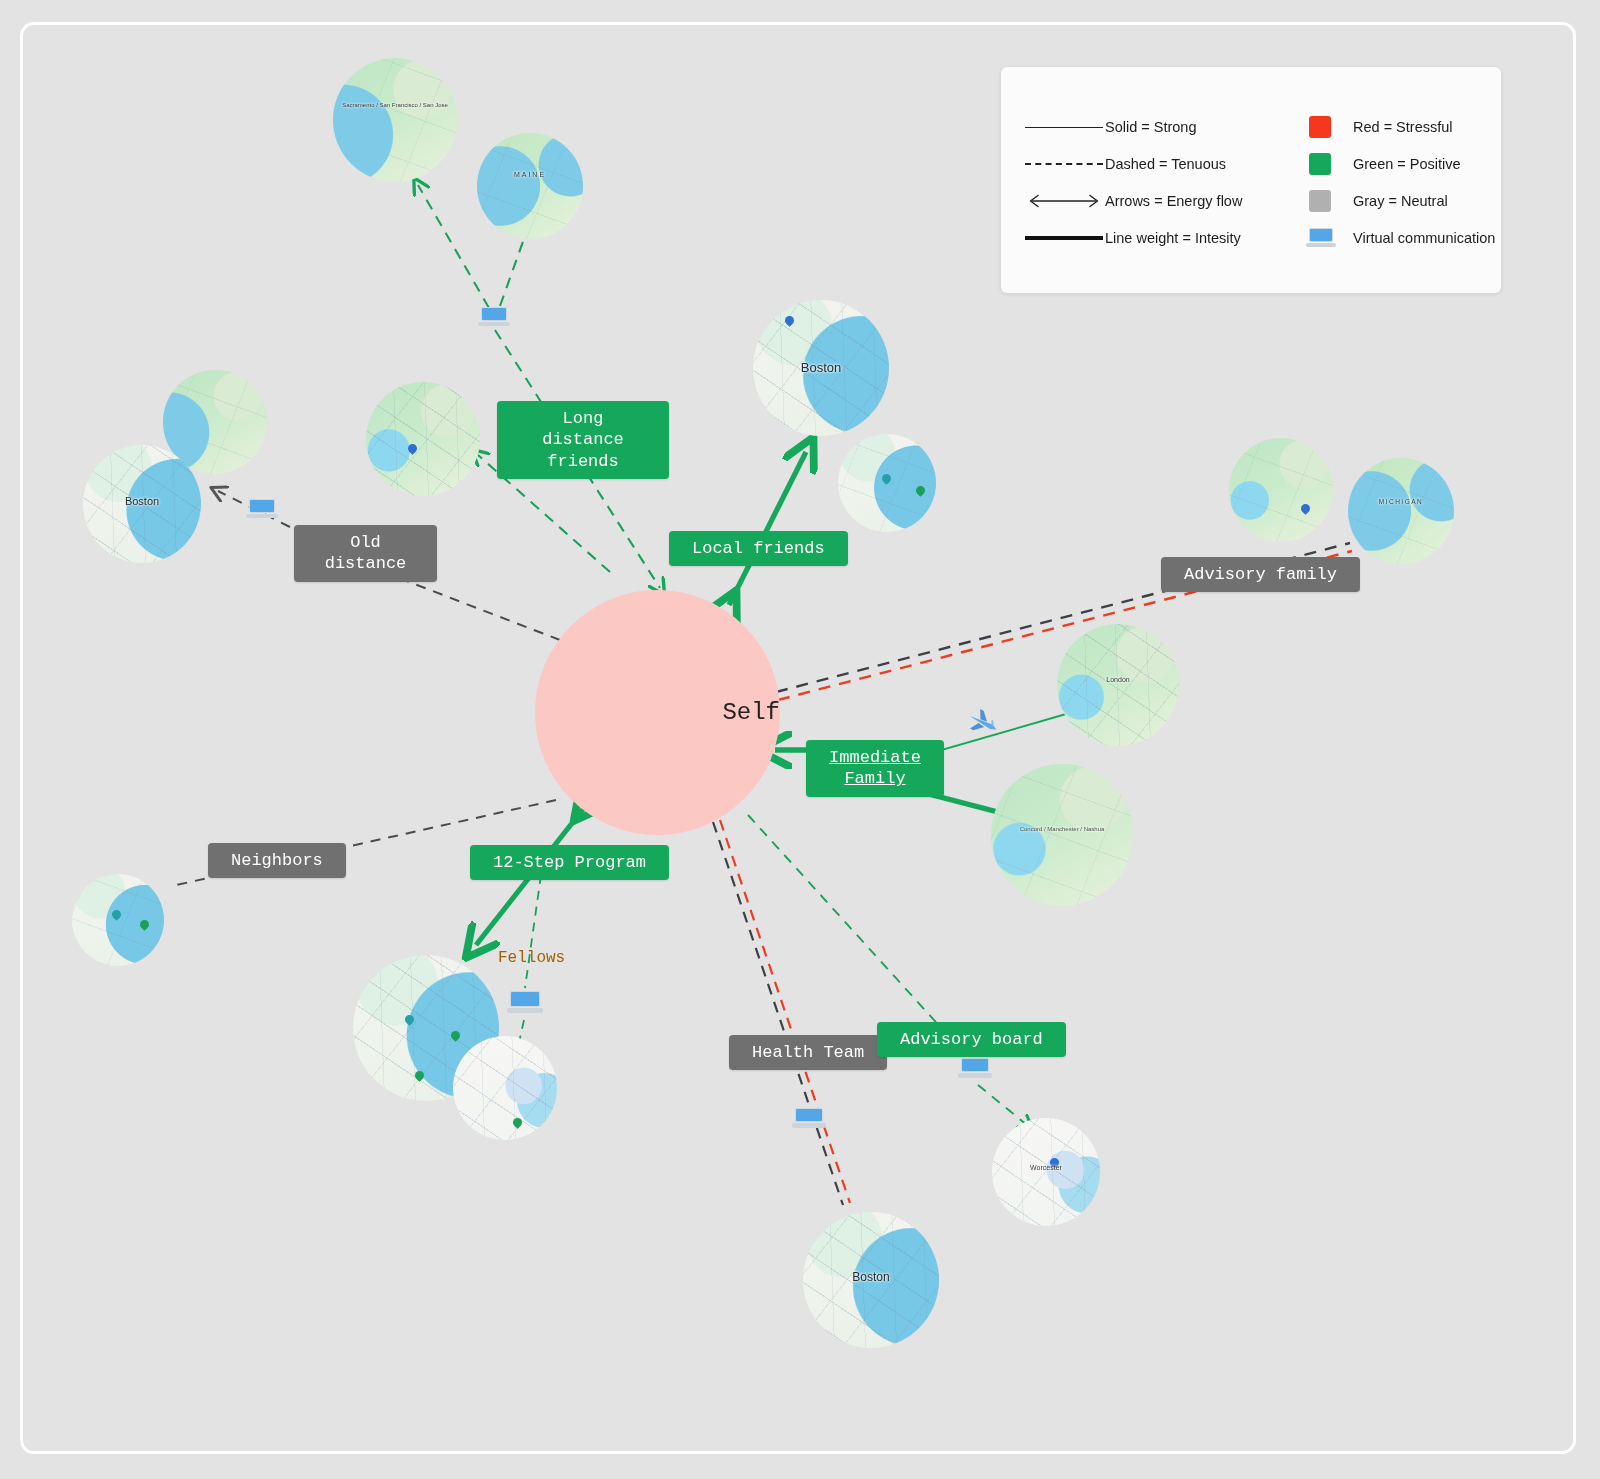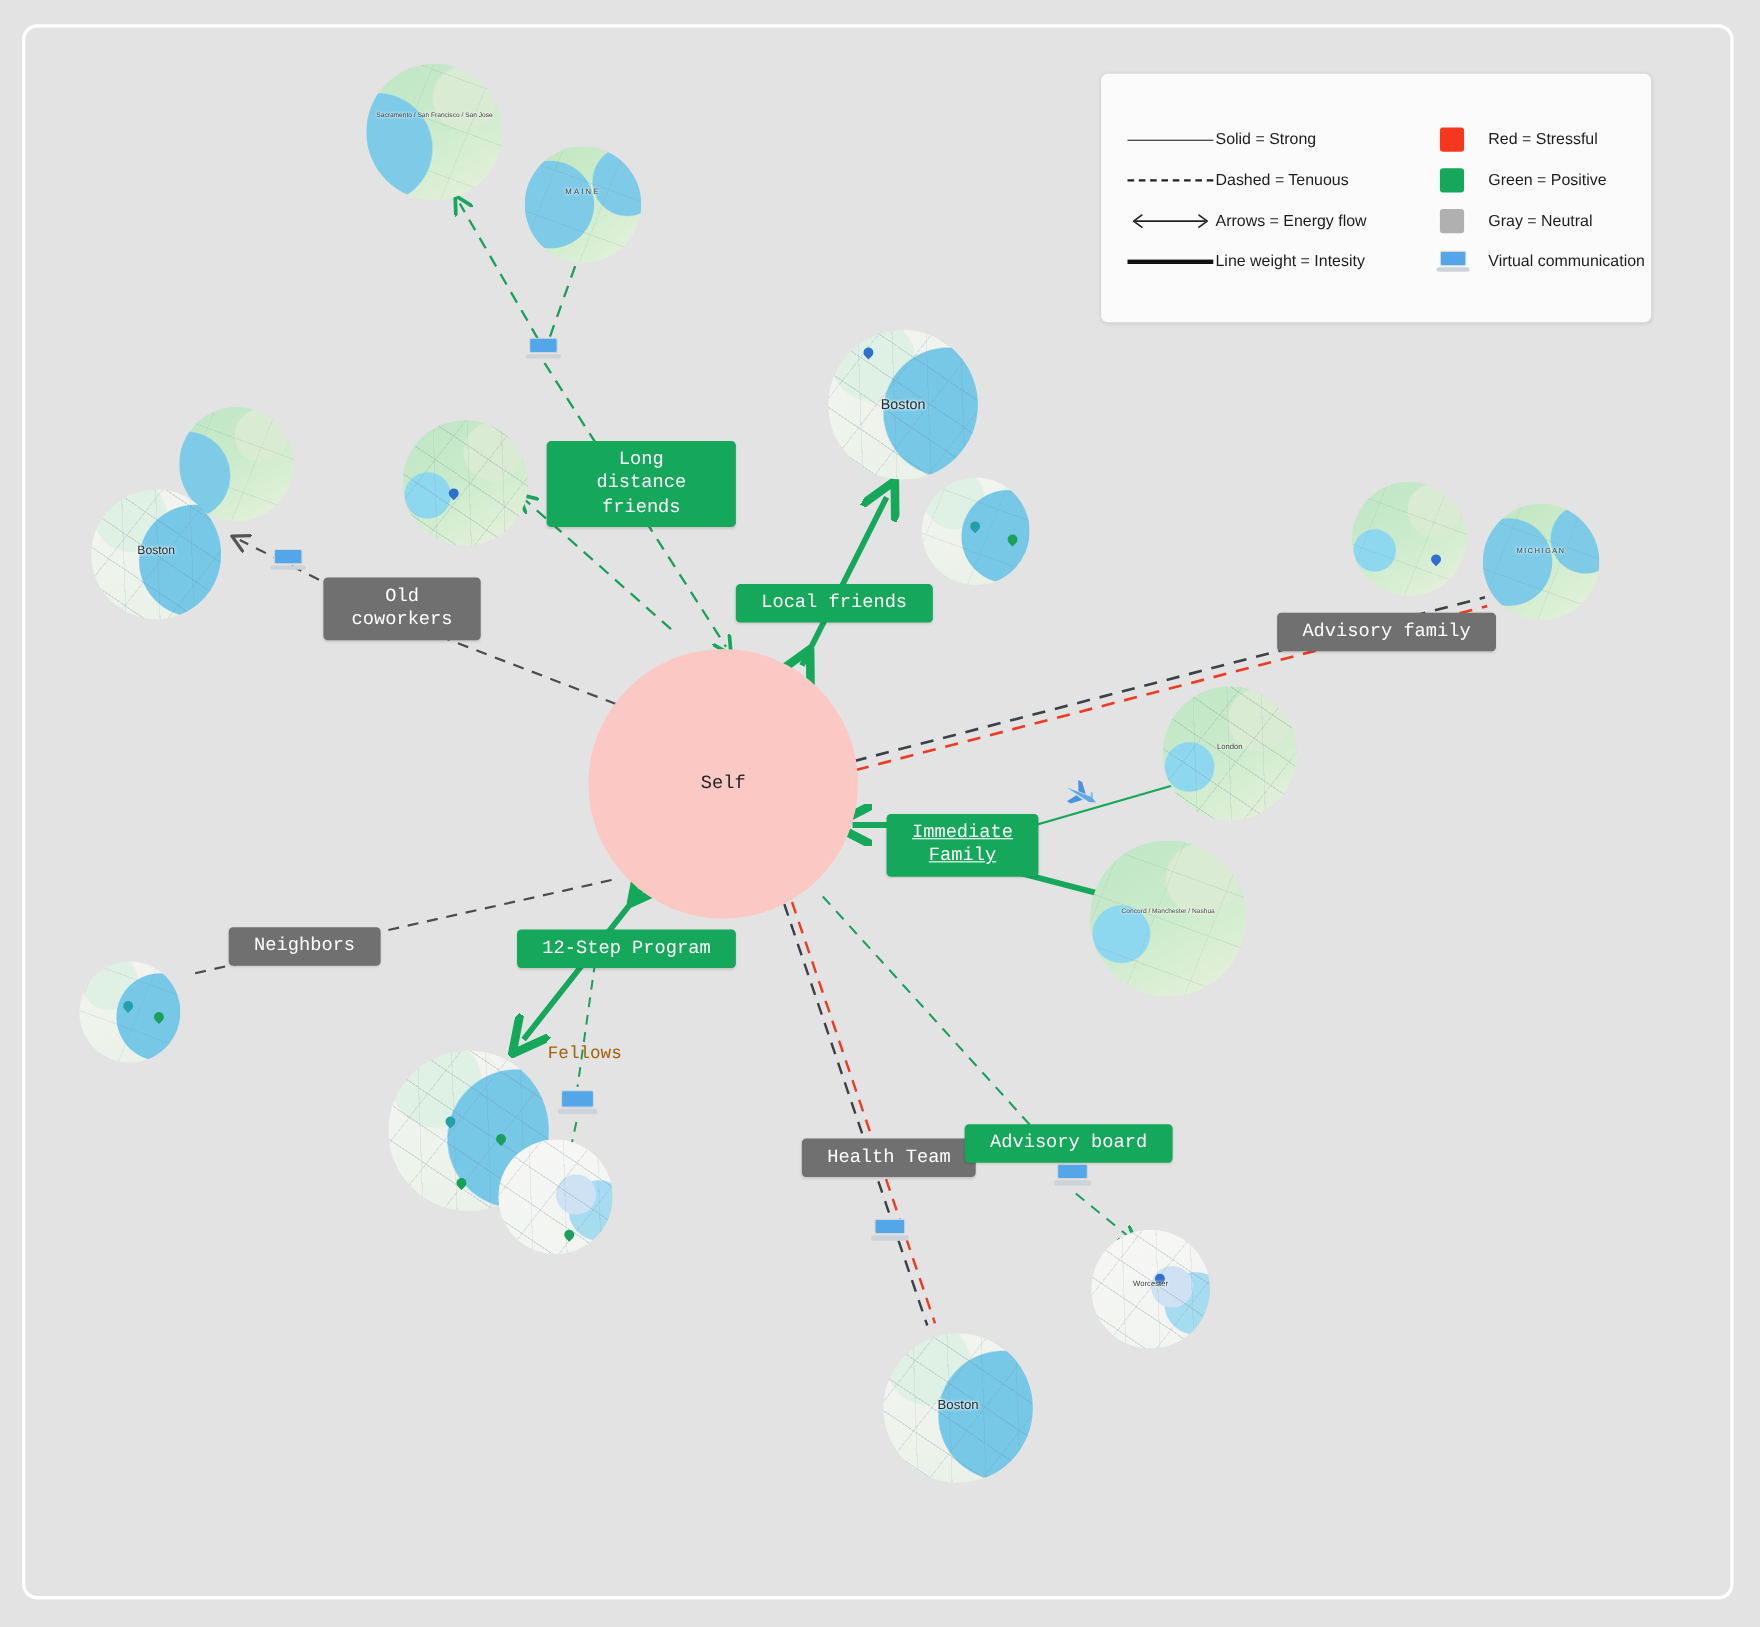--- a/index.html
+++ b/index.html
@@ -77,22 +77,22 @@
   .nl-green{background:#16a85a;}
   .nl-gray{background:#707070;}
   .plainlabel{
     position:absolute;font-family:"Liberation Mono","DejaVu Sans Mono",monospace;
     font-size:16px;color:#a16207;white-space:nowrap;
   }
 
   
   #selfnode{
     position:absolute;left:535px;top:590px;width:245px;height:245px;border-radius:50%;
-    background:#fcc8c4;display:flex;align-items:center;justify-content:center;
-    font-family:"Liberation Mono","DejaVu Sans Mono",monospace;font-size:17px;color:#232323;
+    background:#fcc8c4;display:flex;align-items:center;justify-content:flex-end;
+    font-family:"Liberation Mono","DejaVu Sans Mono",monospace;font-size:24px;color:#232323;
   }
 
   
   #legend{
     position:absolute;left:1001px;top:67px;width:500px;height:226px;
     background:#fbfbfb;border-radius:6px;box-shadow:0 1px 4px rgba(0,0,0,.10);
   }
   #legend .col{position:absolute;top:42px;}
   #legend .colA{left:22px;}
   #legend .colB{left:308px;}
@@ -279,21 +279,21 @@
   <div id="selfnode">
     <span>Self</span>
   </div>
 
   <div class="nodelabel nl-green" style="left:497px;top:401px;width:126px;">Long distance
 friends</div>
 
   <div class="nodelabel nl-green" style="left:669px;top:531px;">Local friends</div>
 
   <div class="nodelabel nl-gray" style="left:294px;top:525px;width:97px;">Old
-coworkers</div>
+distance</div>
 
   <div class="nodelabel nl-gray" style="left:208px;top:843px;">Neighbors</div>
 
   <div class="nodelabel nl-gray" style="left:1161px;top:557px;">Advisory family</div>
 
   <div class="nodelabel nl-green" style="left:806px;top:740px;width:92px;text-decoration:underline;">Immediate
 Family</div>
 
   <div class="nodelabel nl-green" style="left:470px;top:845px;">12-Step Program</div>
 

